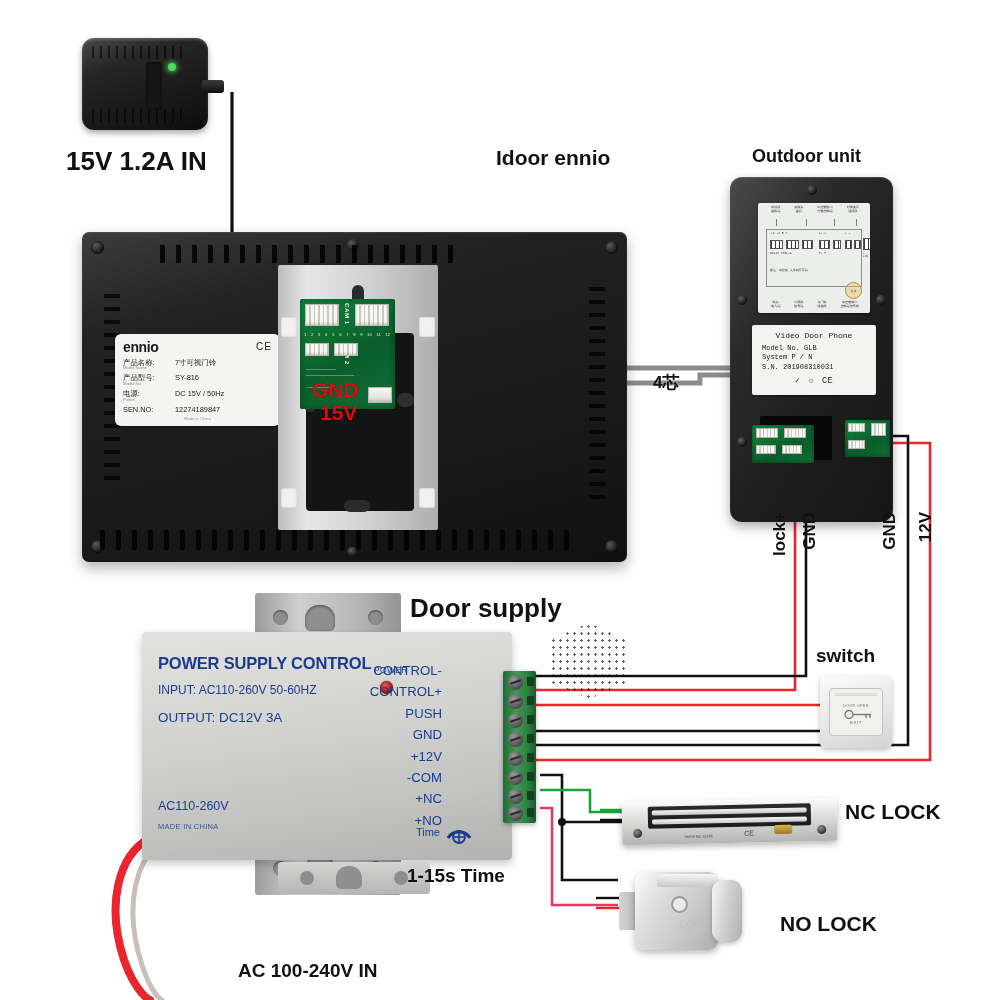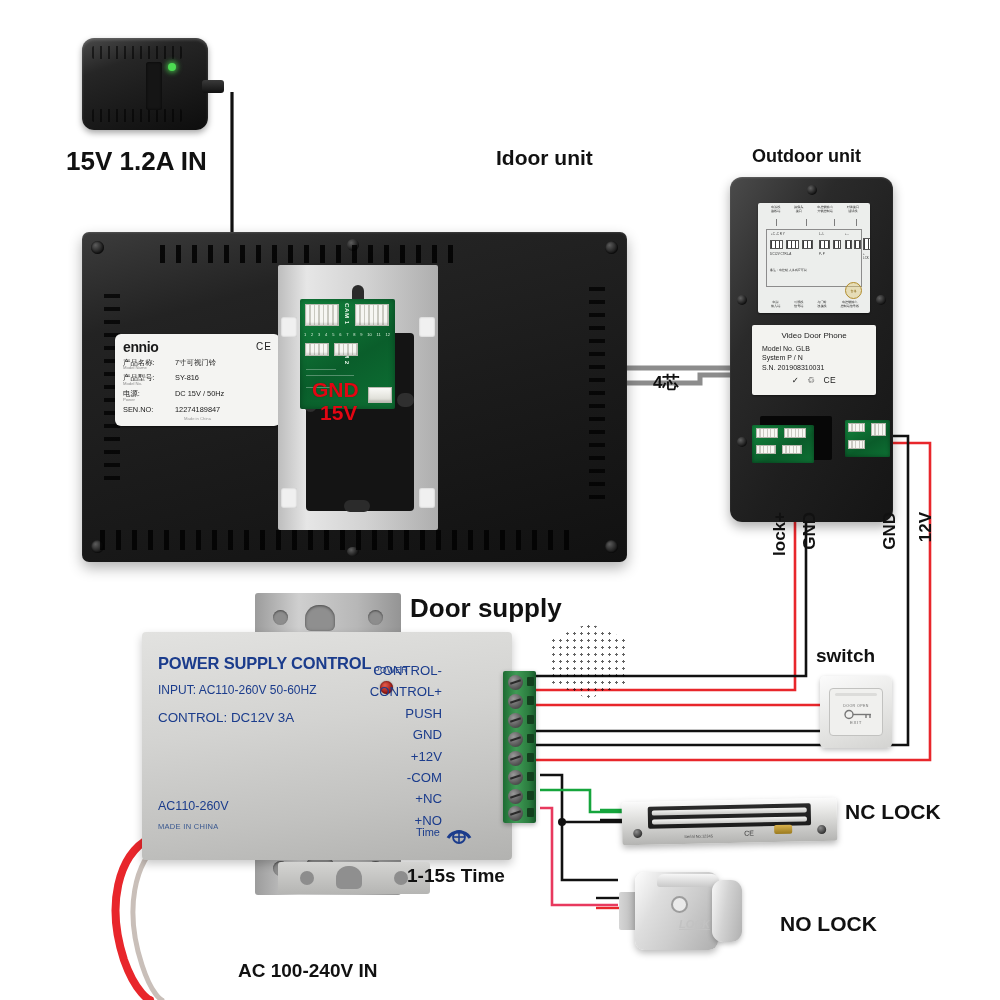--- a/index.html
+++ b/index.html
@@ -204,20 +204,21 @@
     opacity: .62;
     clip-path: polygon(50% 0,100% 22%,100% 78%,50% 100%,0 78%,0 22%);
   }
 
   
   #outdoor {
     position: absolute; left: 730px; top: 177px; width: 163px; height: 345px;
     background: linear-gradient(120deg,#4b4b4b 0%,#2a2a2a 30%,#1e1e1e 62%,#151515 100%);
     border-radius: 12px;
     box-shadow: 0 5px 12px rgba(0,0,0,.32), inset 0 1px 2px rgba(255,255,255,.14);
+    font-family: Liberation Mono, monospace;
   }
   #outdoor .osc {
     position: absolute; width: 10px; height: 10px; border-radius: 50%;
     background: radial-gradient(circle at 35% 32%,#606060,#101010 70%);
   }
   #outdoor .o1 { left: 77px; top: 8px; }
   #outdoor .o2 { left: 7px;  top: 118px; }
   #outdoor .o3 { right: 7px; top: 118px; }
   #outdoor .o4 { left: 7px;  bottom: 75px; }
   #outdoor .o5 { right: 7px; bottom: 75px; }
@@ -518,21 +519,21 @@
 
   <div id="adapter">
     <div class="vent-top"></div>
     <div class="vent-bot"></div>
     <div class="plate"></div>
     <div class="led"></div>
     <div class="barrel"></div>
   </div>
   <div class="lbl" style="left:66px; top:146px; font-size:26px;">15V 1.2A  IN</div>
 
-  <div class="lbl" style="left:496px; top:146px; font-size:21px;">Idoor unit</div>
+  <div class="lbl" style="left:496px; top:146px; font-size:21px;">Idoor ennio</div>
 
   <div id="indoor">
     <div class="corner-screw cs-tl"></div>
     <div class="corner-screw cs-tr"></div>
     <div class="corner-screw cs-bl"></div>
     <div class="corner-screw cs-br"></div>
     <div class="screw-top-c"></div>
     <div class="screw-bot-c"></div>
     <div class="vents-top"></div>
     <div class="vents-bot"></div>
@@ -704,21 +705,21 @@
     <div class="kh bot"></div>
     <div class="rh rh1"></div>
     <div class="rh rh2"></div>
     <div class="rh rh3"></div>
     <div class="rh rh4"></div>
   </div>
 
   <div id="psu-body">
     <div class="ptitle">POWER SUPPLY CONTROL</div>
     <div class="pin">INPUT: AC110-260V 50-60HZ</div>
-    <div class="pout">CONTROL:  DC12V   3A</div>
+    <div class="pout">OUTPUT:  DC12V   3A</div>
     <div class="pac">AC110-260V</div>
     <div class="pmic">MADE IN CHINA</div>
     <div class="pwr-t">POWER</div>
     <div class="pwr-led"></div>
 
     <div class="term-names">
       <div>CONTROL-</div>
       <div>CONTROL+</div>
       <div>PUSH</div>
       <div>GND</div>

